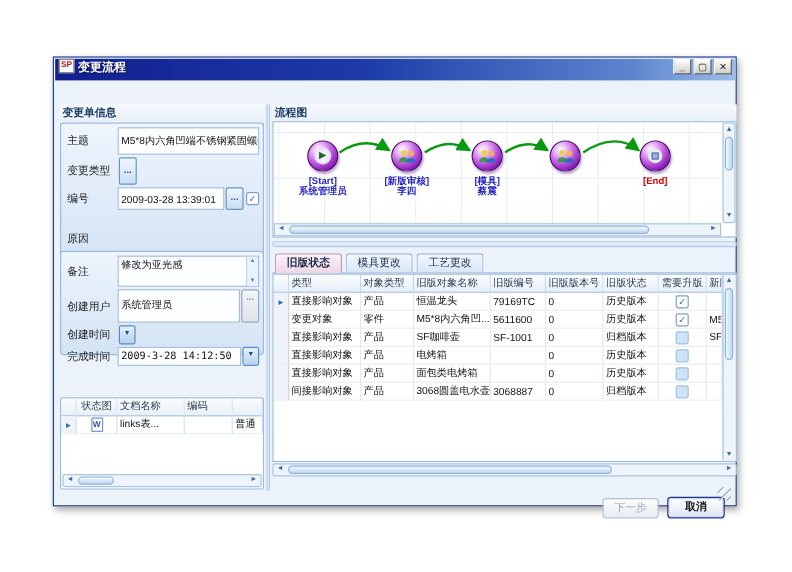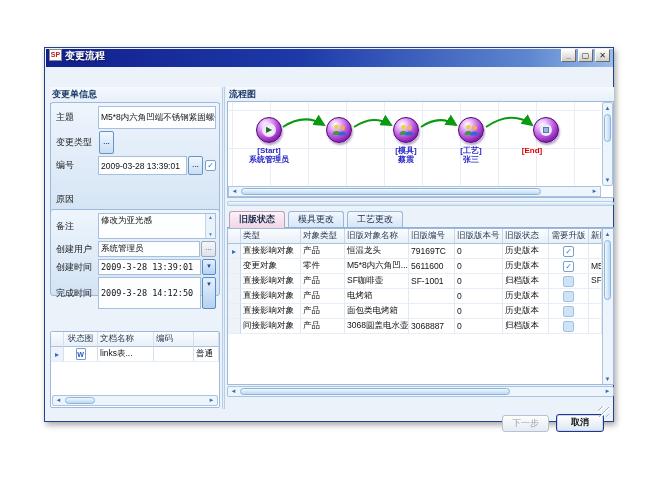--- a/index.html
+++ b/index.html
@@ -202,31 +202,30 @@
           <div class="frow" style="height:26px">
             <span class="flabel">备注</span>
             <span class="tallbox">
               <span class="txt">修改为亚光感</span>
               <span class="vsb">
                 <span>▲</span>
                 <span>▼</span>
               </span>
             </span>
           </div>
-          <div class="frow" style="height:16px">
+          <div class="frow" style="height:28px">
             <span class="flabel">创建用户</span>
             <span class="finput">系统管理员</span>
             <span class="mini-btn gray" style="line-height:12px">...</span>
           </div>
           <div class="frow" style="height:16px">
             <span class="flabel">创建时间</span>
-            <span class="finput" style="font-family:'DejaVu Sans Mono',monospace">2009-3-28 13:39:01</span>
             <span class="drop-btn">▼</span>
           </div>
-          <div class="frow" style="height:32px;margin-bottom:0">
+          <div class="frow" style="height:16px;margin-bottom:0">
             <span class="flabel">完成时间</span>
             <span class="finput" style="font-family:'DejaVu Sans Mono',monospace">2009-3-28 14:12:50</span>
             <span class="drop-btn">▼</span>
           </div>
         </div>
 
         <div class="ltable">
           <div class="lrow hdr">
             <span class="lc lc0"></span>
             <span class="lc lc1">状态图</span>
@@ -301,29 +300,29 @@
             <div class="node" style="left:305px;top:15px">
               <span class="stop">
                   <i></i>
                 </span>
             </div>
 
             <div class="nlabel" style="left:3px;top:44px">
               <span style="display:block">[Start]</span>
               <span style="display:block">系统管理员</span>
             </div>
+            <div class="nlabel" style="left:73px;top:44px">
+              <span style="display:block">[新版审核]</span>
+              <span style="display:block">李四</span>
+            </div>
             <div class="nlabel" style="left:140px;top:44px">
               <span style="display:block">[模具]</span>
               <span style="display:block">蔡震</span>
             </div>
-            <div class="nlabel" style="left:205px;top:44px">
-              <span style="display:block">[工艺]</span>
-              <span style="display:block">张三</span>
-            </div>
-            <div class="nlabel end" style="left:266px;top:44px">
+            <div class="nlabel end" style="left:280px;top:44px">
               <span style="display:block">[End]</span>
             </div>
           </div>
 
           <div class="vscroll flow-vscroll">
             <span class="arr u">▲</span>
             <span class="arr d">▼</span>
             <span class="thumb" style="top:11px;height:28px"></span>
           </div>
           <div class="hscroll flow-hscroll" style="border-radius:0">

